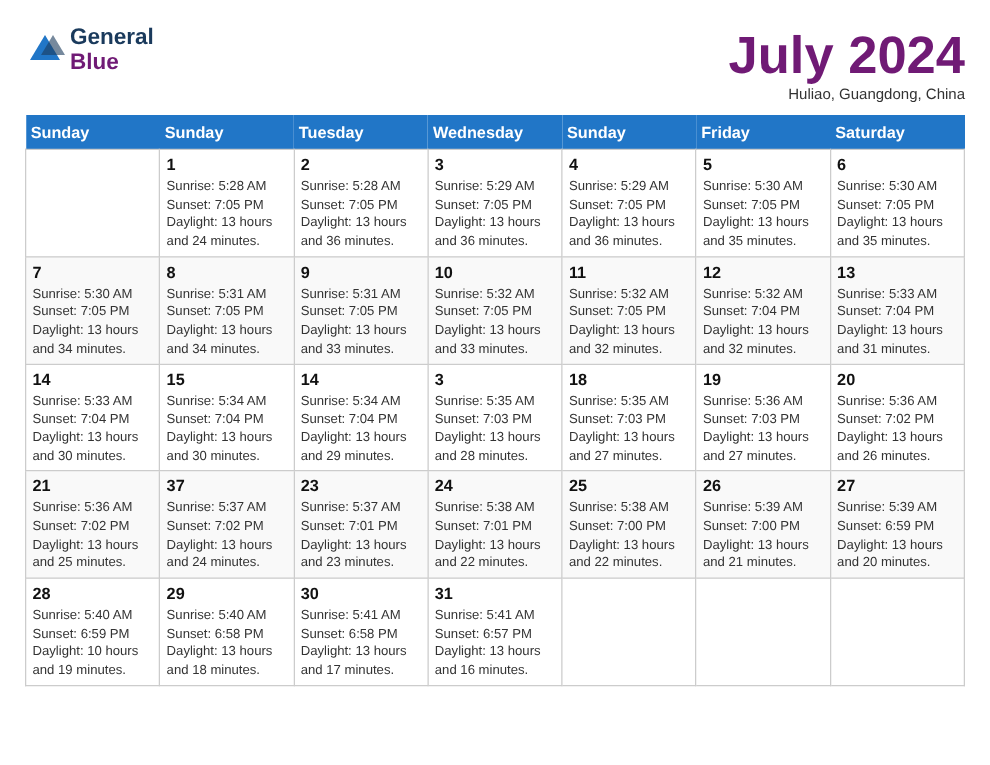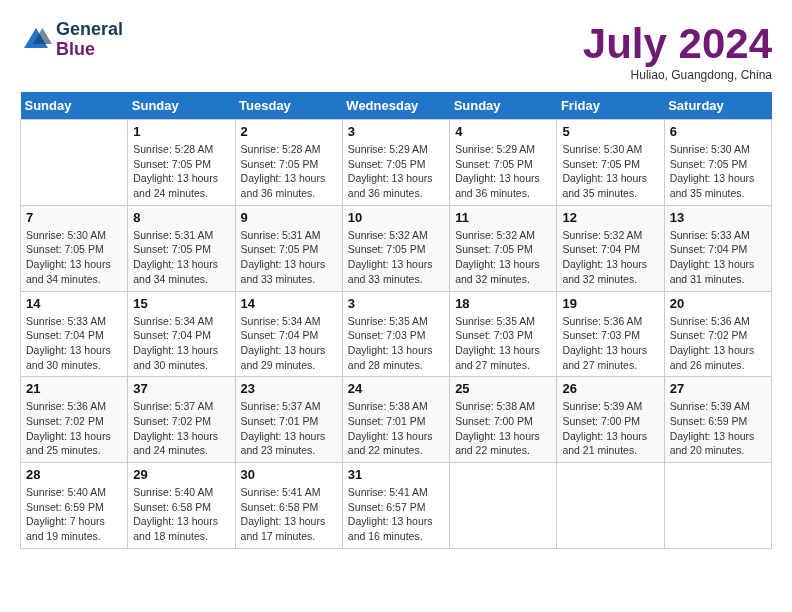--- a/index.html
+++ b/index.html
@@ -341,21 +341,21 @@
             <div>Daylight: 13 hours and 20 minutes.</div>
           </div>
         </td>
       </tr>
       <tr>
         <td>
           <div class="day-num">28</div>
           <div class="day-info">
             <div>Sunrise: 5:40 AM</div>
             <div>Sunset: 6:59 PM</div>
-            <div>Daylight: 7 hours and 19 minutes.</div>
+            <div>Daylight: 10 hours and 19 minutes.</div>
           </div>
         </td>
         <td>
           <div class="day-num">29</div>
           <div class="day-info">
             <div>Sunrise: 5:40 AM</div>
             <div>Sunset: 6:58 PM</div>
             <div>Daylight: 13 hours and 18 minutes.</div>
           </div>
         </td>

